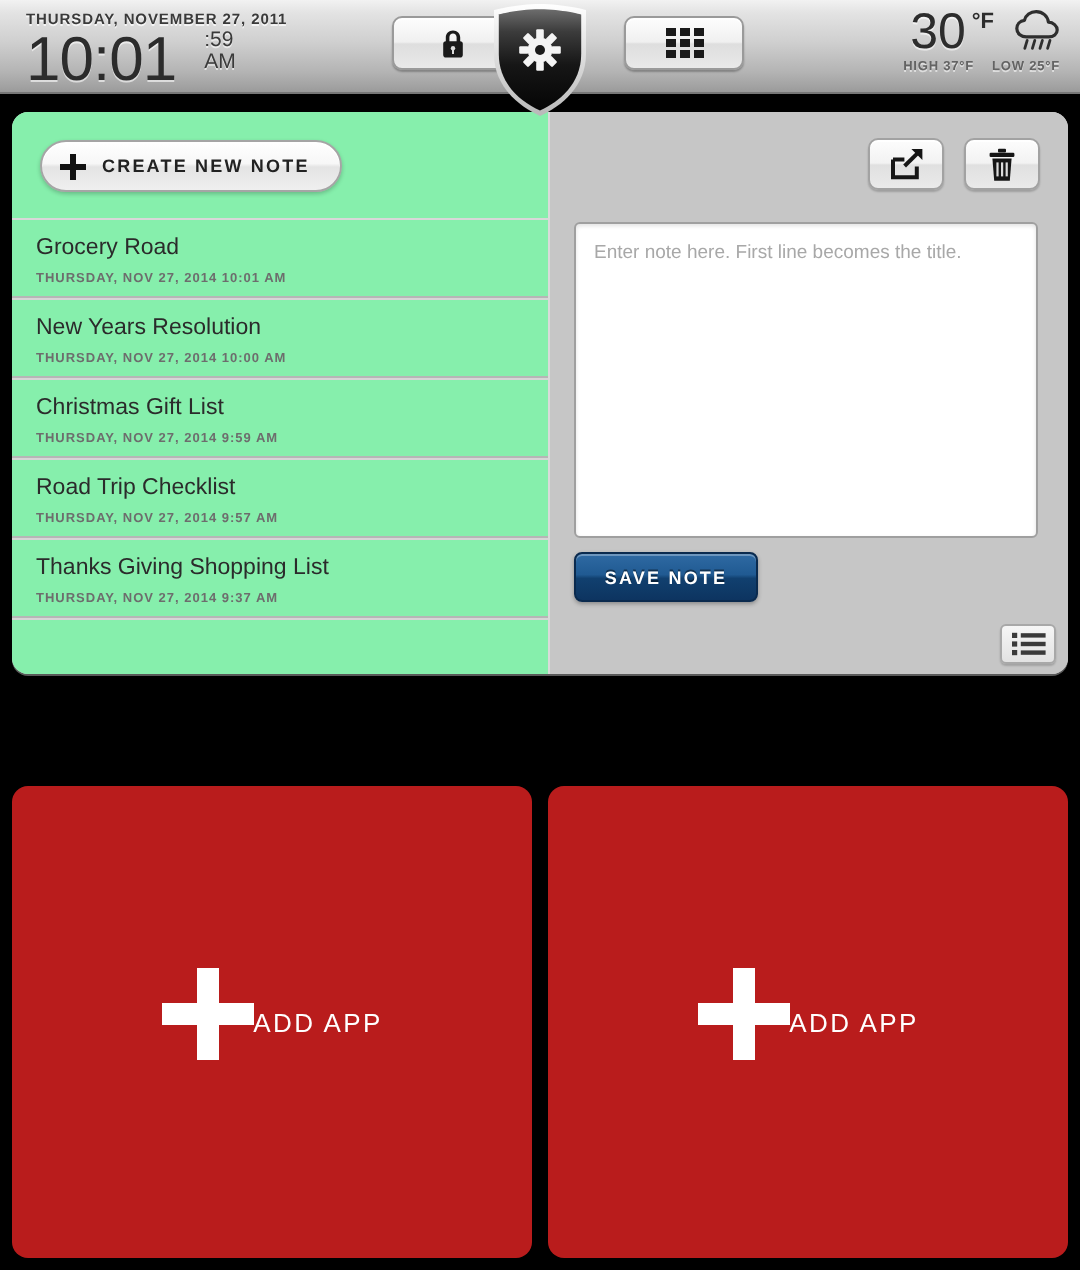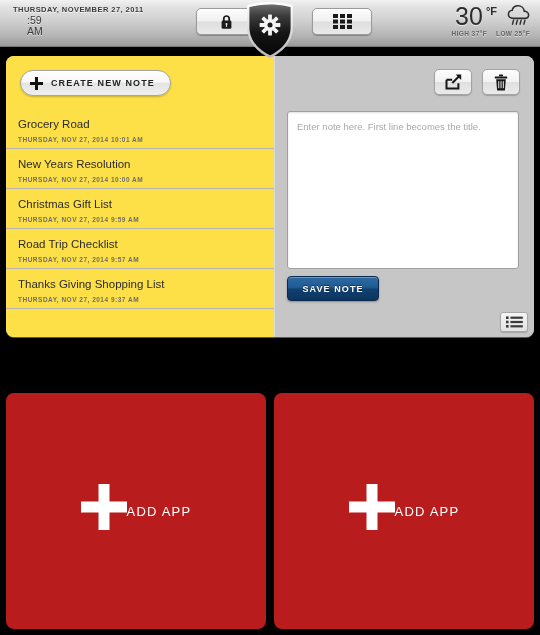--- a/index.html
+++ b/index.html
@@ -172,21 +172,21 @@
     height: 281px;
     background: #c6c6c6;
     border-radius: 8px;
     box-shadow: 0 1px 0 rgba(255,255,255,.35);
     overflow: hidden;
     display: flex;
   }
   .notes-left {
     width: 269px;
     height: 100%;
-    background: #fde047;
+    background: #86efac;
     border-right: 1px solid #b0b0b0;
     position: relative;
   }
   .notes-left::after{
     content:"";
     position:absolute; top:0; right:-1px; width:1px; height:100%;
     background:#dadada;
   }
   .notes-right {
     flex: 1;
@@ -335,20 +335,21 @@
 </head>
 <body>
 
 <div id="app">
 
   <div class="topbar">
 
     <div class="clock-block">
       <div class="clock-date">THURSDAY, NOVEMBER 27, 2011</div>
       <div class="clock-row">
+        <div class="clock-time">10:01</div>
         <div class="clock-small">
           <div class="clock-sec">:59</div>
           <div class="clock-ampm">AM</div>
         </div>
       </div>
     </div>
 
     <div class="center-group">
       <div class="pillbtn left">
         <svg class="lock-ico" width="13" height="16" viewBox="0 0 13 16">

